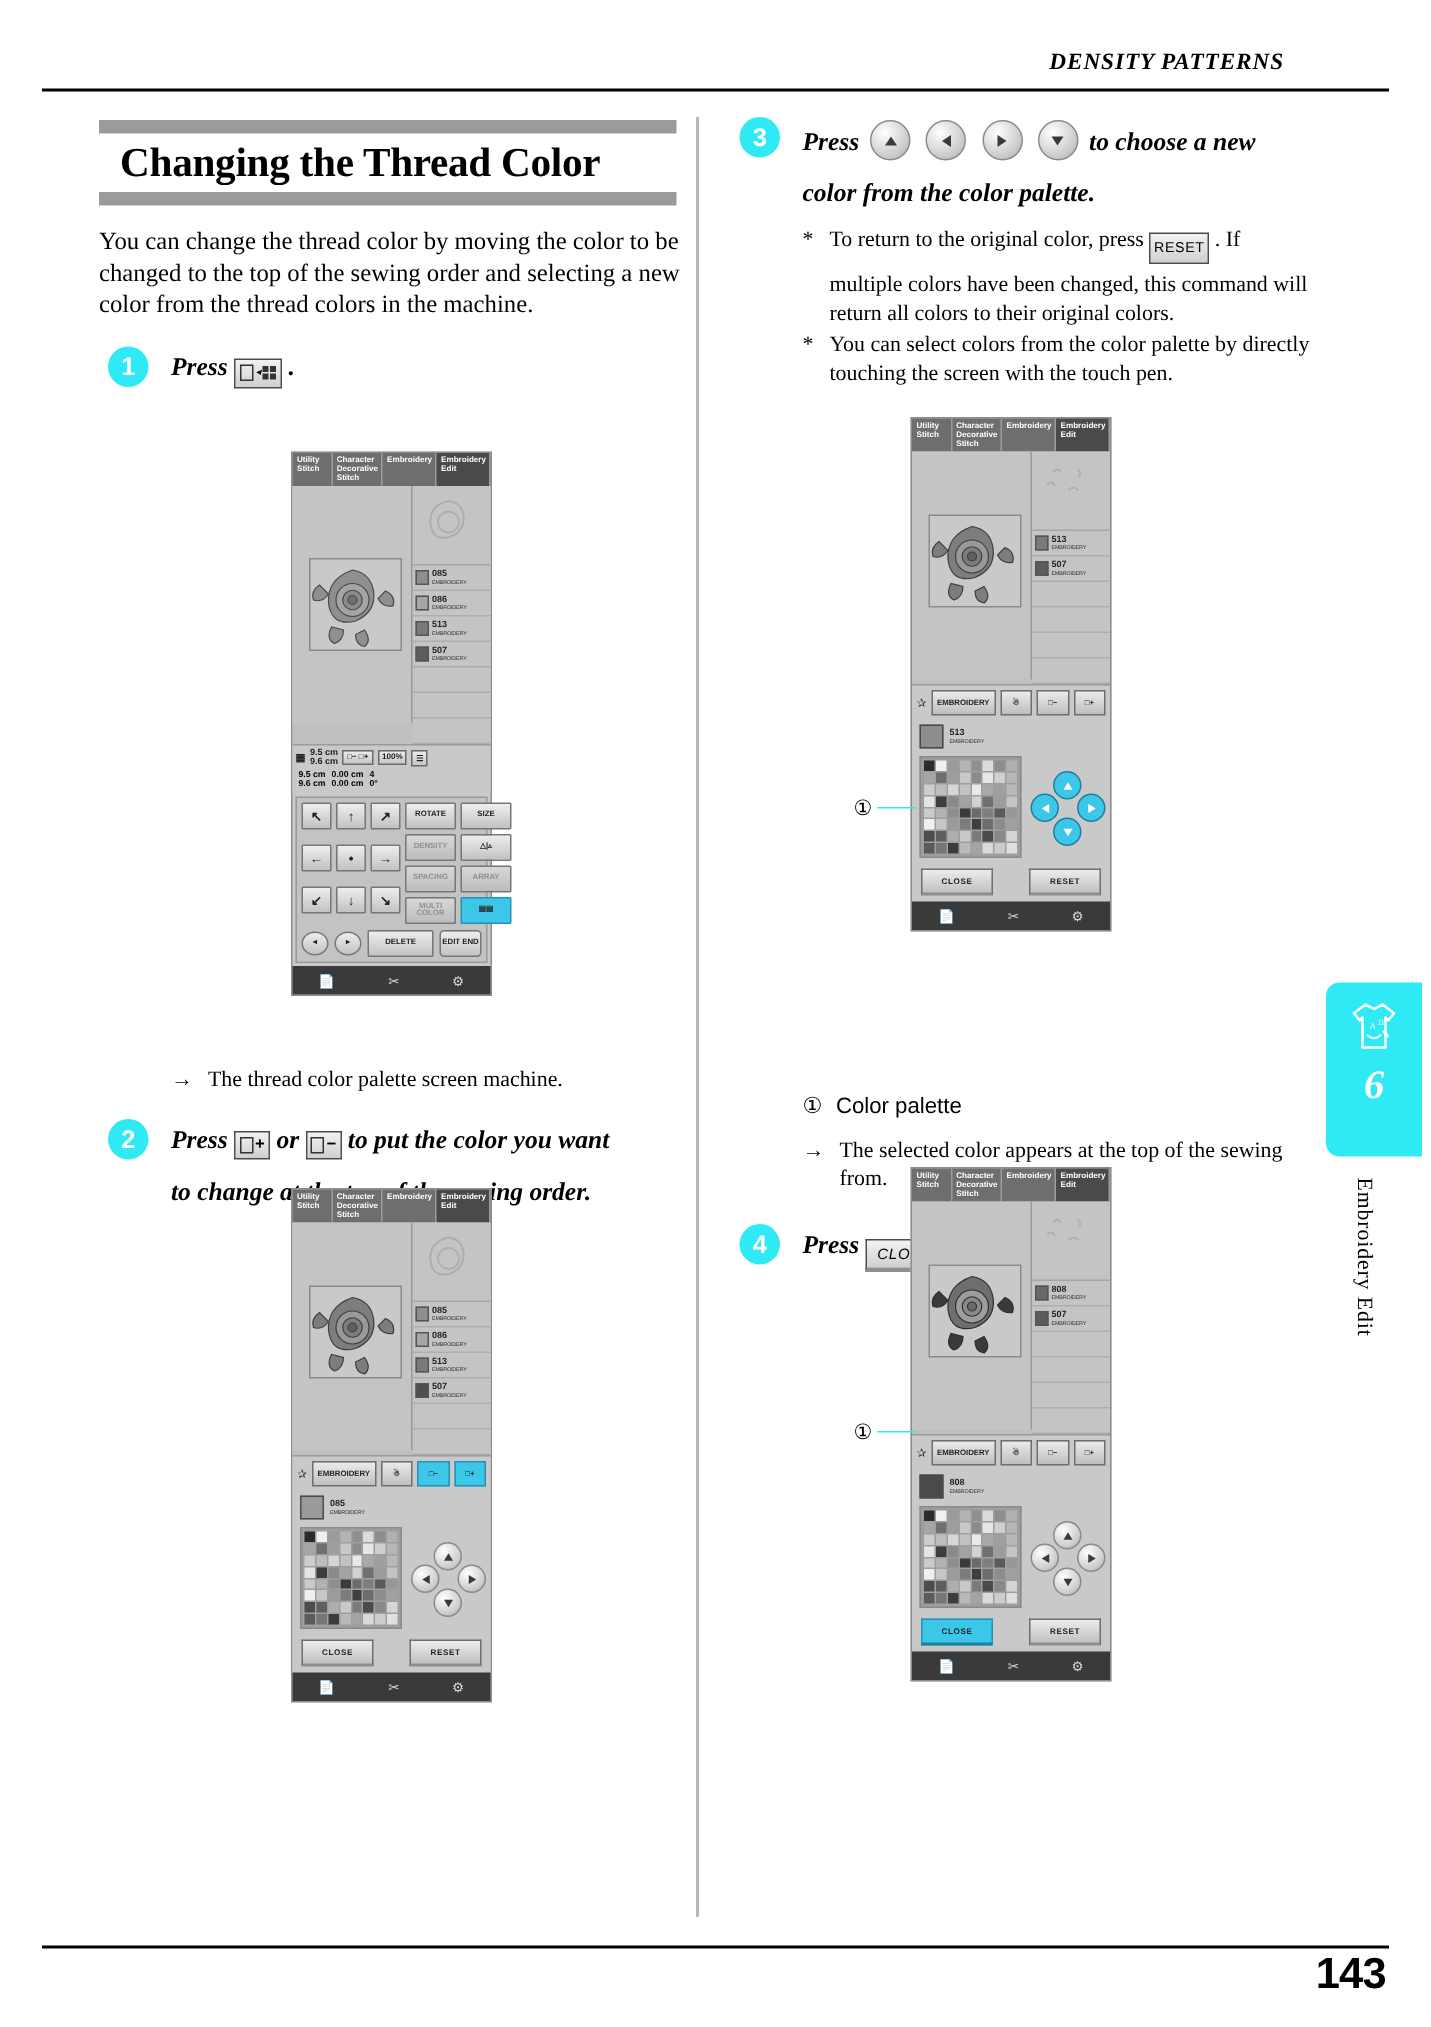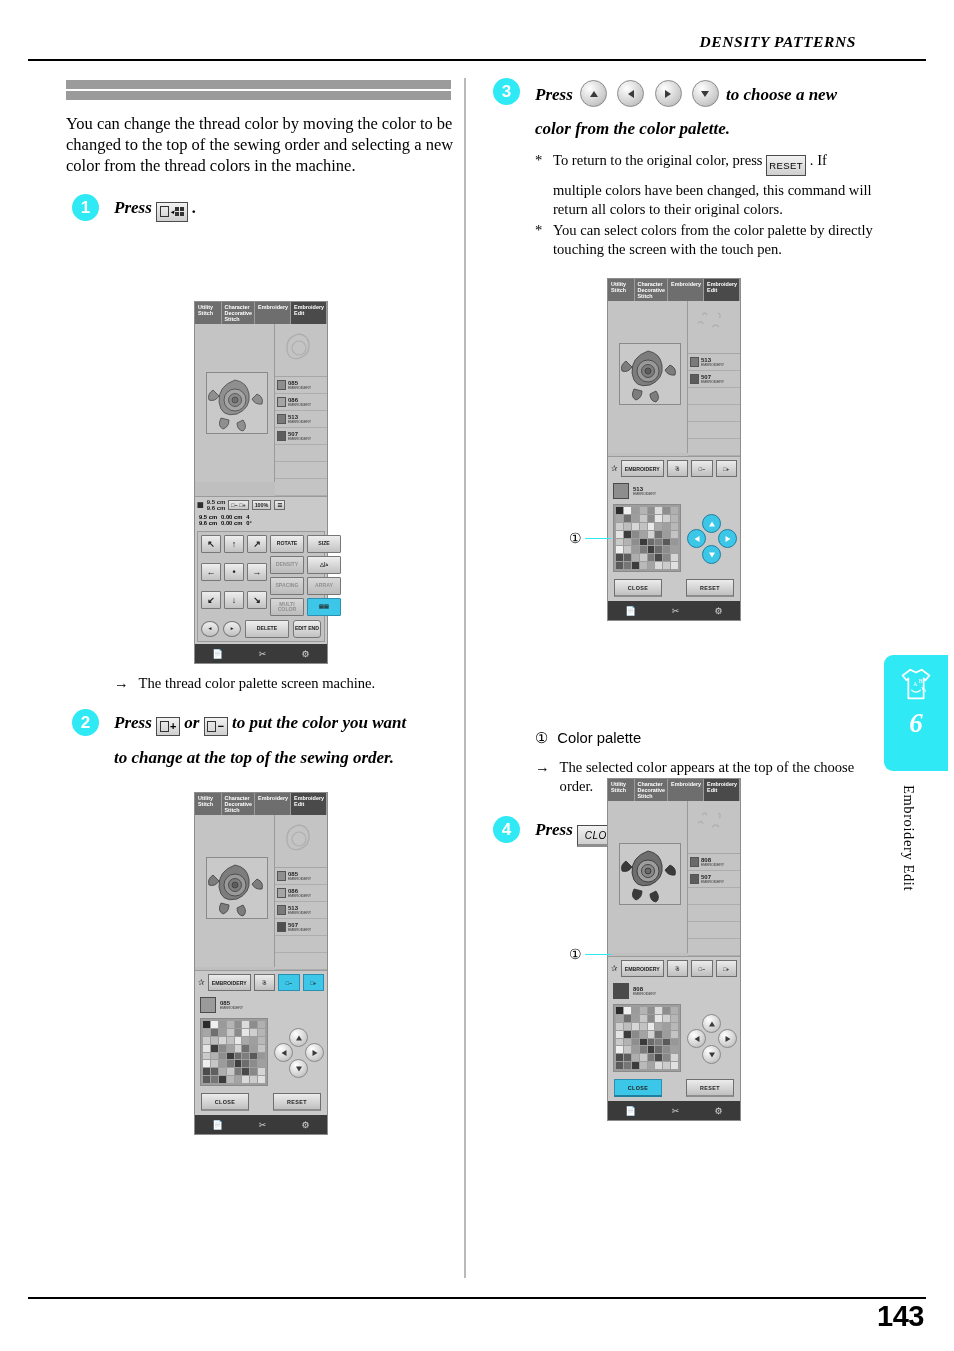--- a/index.html
+++ b/index.html
@@ -232,20 +232,21 @@
       </svg>
     </span>
     <span class="num">6</span>
   </div>
   <div class="sidev">Embroidery Edit</div>
 
   <div class="colL">
 
     <div class="title-wrap">
       <div class="title-bar"></div>
+      <h1 class="title">Changing the Thread Color</h1>
       <div class="title-bar bottom"></div>
     </div>
 
     <p class="intro">You can change the thread color by moving the color to be changed to the top of the sewing order and selecting a new color from the thread colors in the machine.</p>
 
     <div class="step">
       <span class="badge">1</span>
       <div class="step-body">
         <span>Press</span>
         <span class="key k-color">
@@ -790,21 +791,21 @@
     <span class="co" style="left:82px;top:450px;">①</span>
     <span class="co-line" style="left:98px;top:458px;width:26px;"></span>
 
     <div class="callout-line" style="margin-top:470px;">
       <span class="cnum">①</span>
       <span>Color palette</span>
     </div>
 
     <div class="arrow-line" style="margin-top:10px;">
       <span class="ar">→</span>
-      <span>The selected color appears at the top of the choose order.</span>
+      <span>The selected color appears at the top of the sewing from.</span>
     </div>
 
     <div class="step" style="margin-top:22px;">
       <span class="badge">4</span>
       <div class="step-body">
         <span>Press</span>
         <span class="key k-close">CLOSE</span>
         <span>.</span>
       </div>
     </div>

